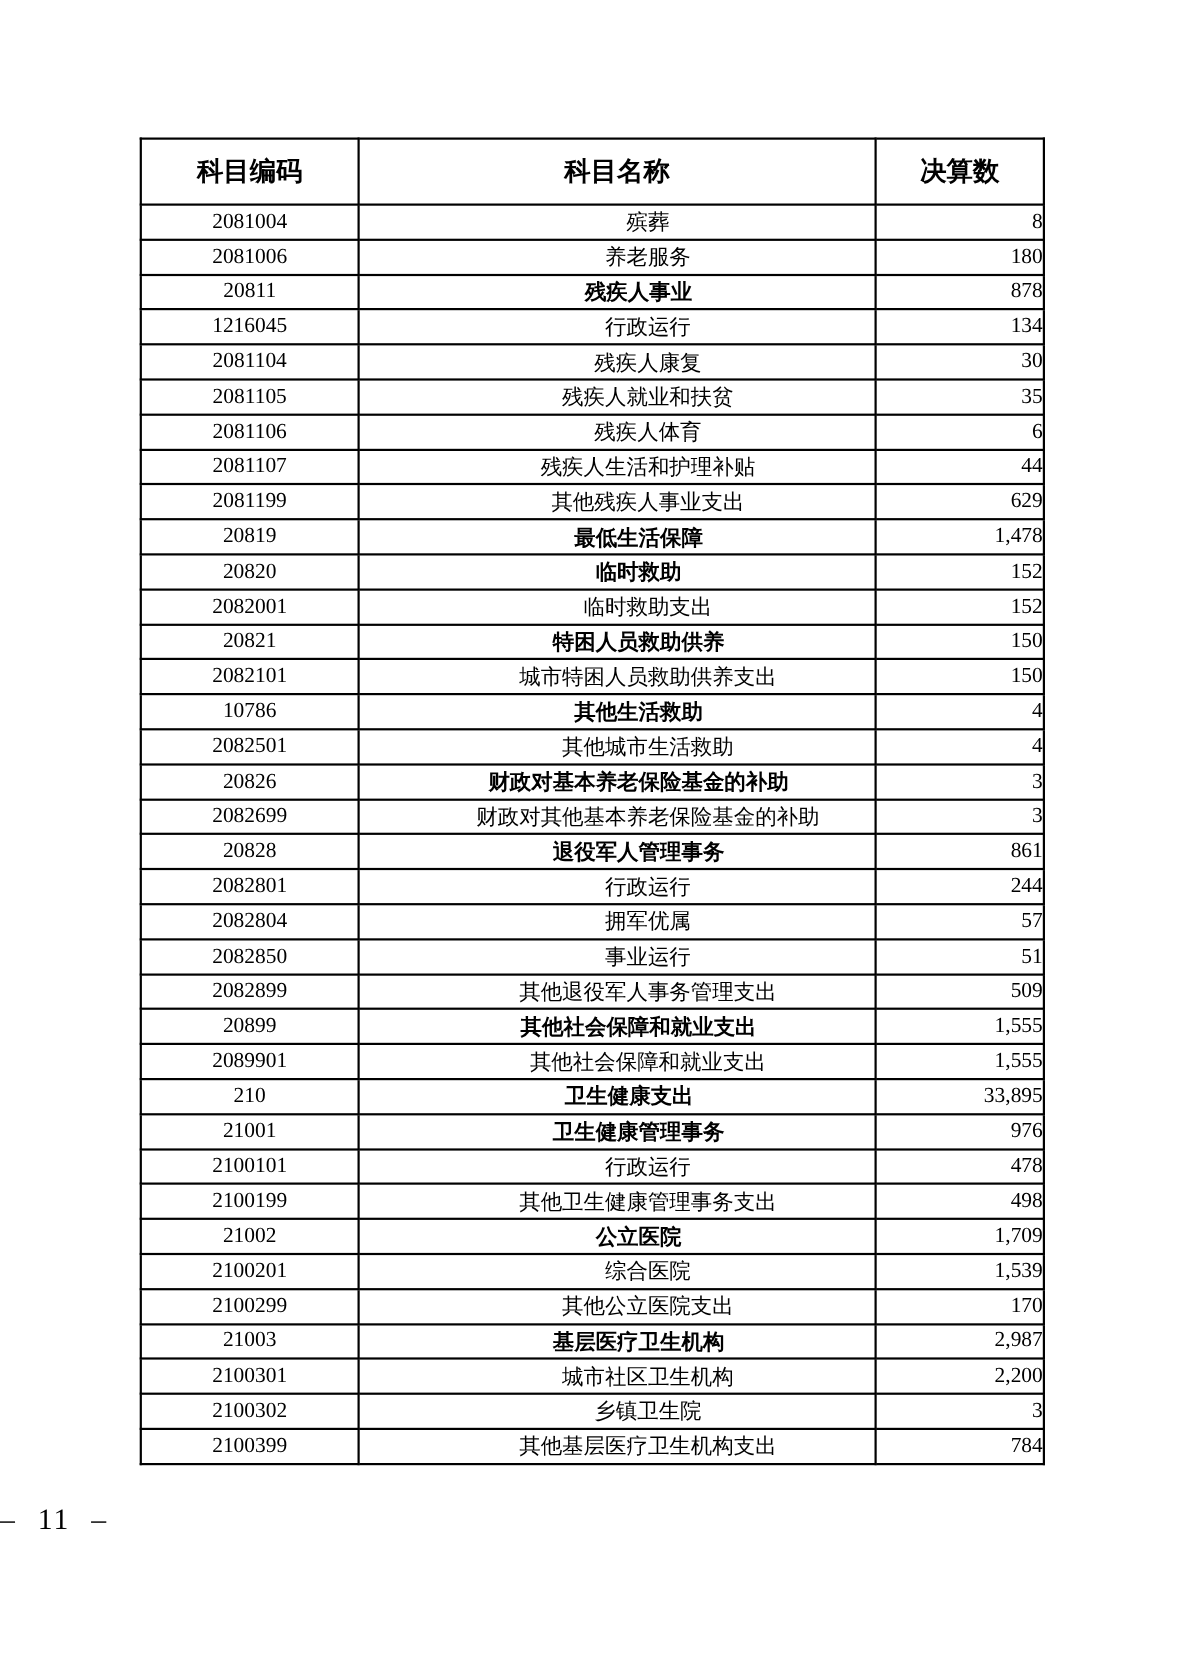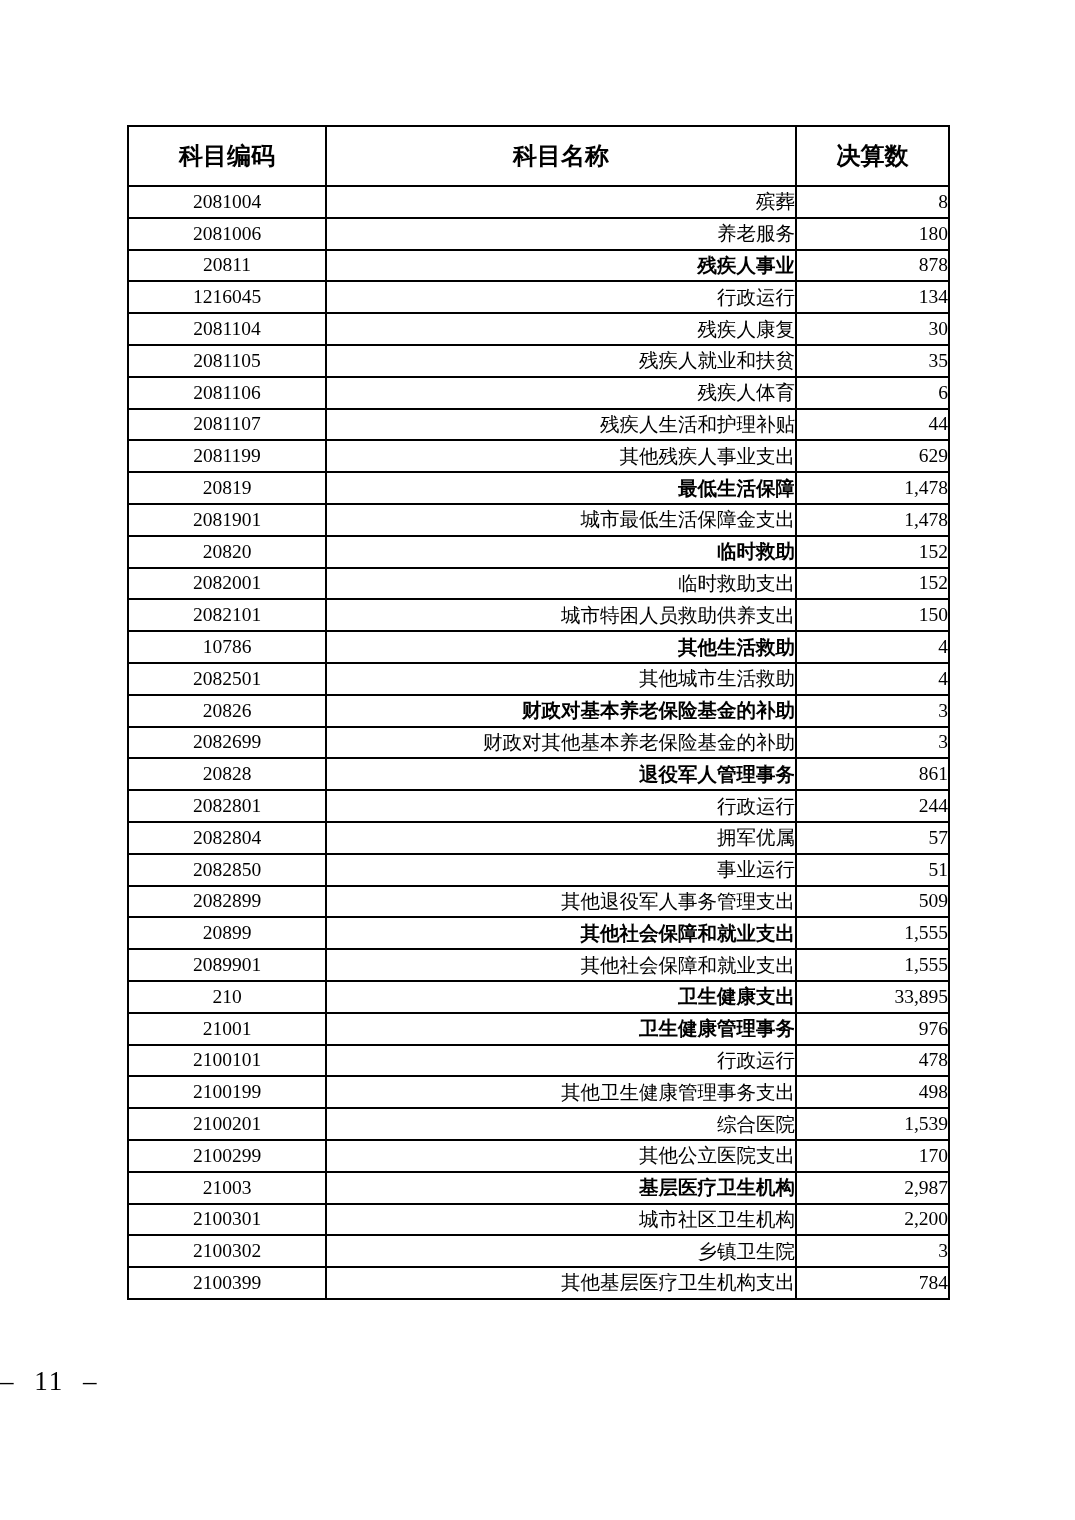--- a/index.html
+++ b/index.html
@@ -44,21 +44,21 @@
     padding: 0;
   }
   table.budget td {
     height: 29.8px;
     font-size: 19.5px;
     font-weight: normal;
     vertical-align: middle;
     padding: 0;
   }
   td.code-cell { padding-left: 5px; text-align: center; }
-  td.name-cell { text-align: right; }
+  td.name-cell { text-align: center; }
   td.name-cell.level-1 { padding-left: 22px; }
   td.name-cell.level-2 { padding-left: 39px; }
   td.name-cell.level-3 { padding-left: 56px; }
   td.name-cell.bold { font-weight: bold; border-radius: 12px; }
   td.value-cell { text-align: right; padding-right: 8px; }
   .page-footer {
     position: absolute;
     left: 0;
     top: 1366px;
     width: 948px;
@@ -133,35 +133,35 @@
             <td class="code-cell">2081199</td>
             <td class="name-cell level-3">其他残疾人事业支出</td>
             <td class="value-cell">629</td>
           </tr>
           <tr>
             <td class="code-cell">20819</td>
             <td class="name-cell level-2 bold">最低生活保障</td>
             <td class="value-cell">1,478</td>
           </tr>
           <tr>
-            <td class="code-cell">2081901</td>
-            <td class="name-cell level-3">城市最低生活保障金支出</td>
-            <td class="value-cell">1,478</td>
-          </tr>
-          <tr>
             <td class="code-cell">20820</td>
             <td class="name-cell level-2 bold">临时救助</td>
             <td class="value-cell">152</td>
           </tr>
           <tr>
             <td class="code-cell">2082001</td>
             <td class="name-cell level-3">临时救助支出</td>
             <td class="value-cell">152</td>
           </tr>
           <tr>
+            <td class="code-cell">20821</td>
+            <td class="name-cell level-2 bold">特困人员救助供养</td>
+            <td class="value-cell">150</td>
+          </tr>
+          <tr>
             <td class="code-cell">2082101</td>
             <td class="name-cell level-3">城市特困人员救助供养支出</td>
             <td class="value-cell">150</td>
           </tr>
           <tr>
             <td class="code-cell">10786</td>
             <td class="name-cell level-2 bold">其他生活救助</td>
             <td class="value-cell">4</td>
           </tr>
           <tr>
@@ -228,20 +228,25 @@
             <td class="code-cell">2100101</td>
             <td class="name-cell level-3">行政运行</td>
             <td class="value-cell">478</td>
           </tr>
           <tr>
             <td class="code-cell">2100199</td>
             <td class="name-cell level-3">其他卫生健康管理事务支出</td>
             <td class="value-cell">498</td>
           </tr>
           <tr>
+            <td class="code-cell">21002</td>
+            <td class="name-cell level-2 bold">公立医院</td>
+            <td class="value-cell">1,709</td>
+          </tr>
+          <tr>
             <td class="code-cell">2100201</td>
             <td class="name-cell level-3">综合医院</td>
             <td class="value-cell">1,539</td>
           </tr>
           <tr>
             <td class="code-cell">2100299</td>
             <td class="name-cell level-3">其他公立医院支出</td>
             <td class="value-cell">170</td>
           </tr>
           <tr>

